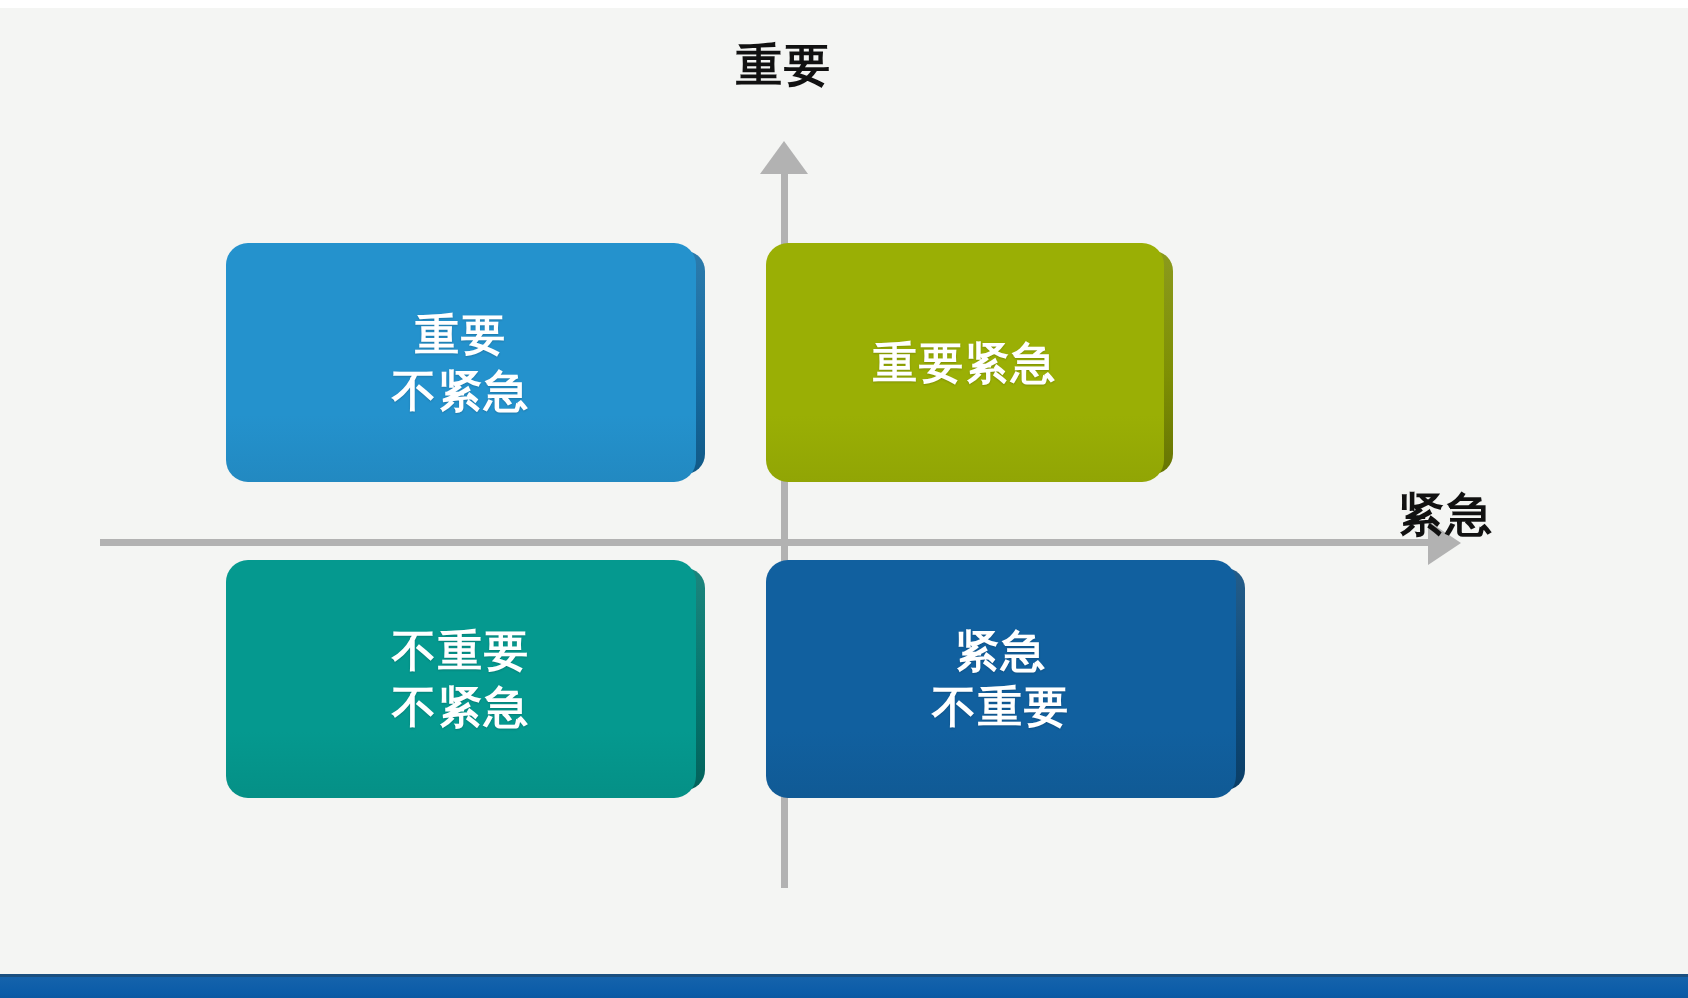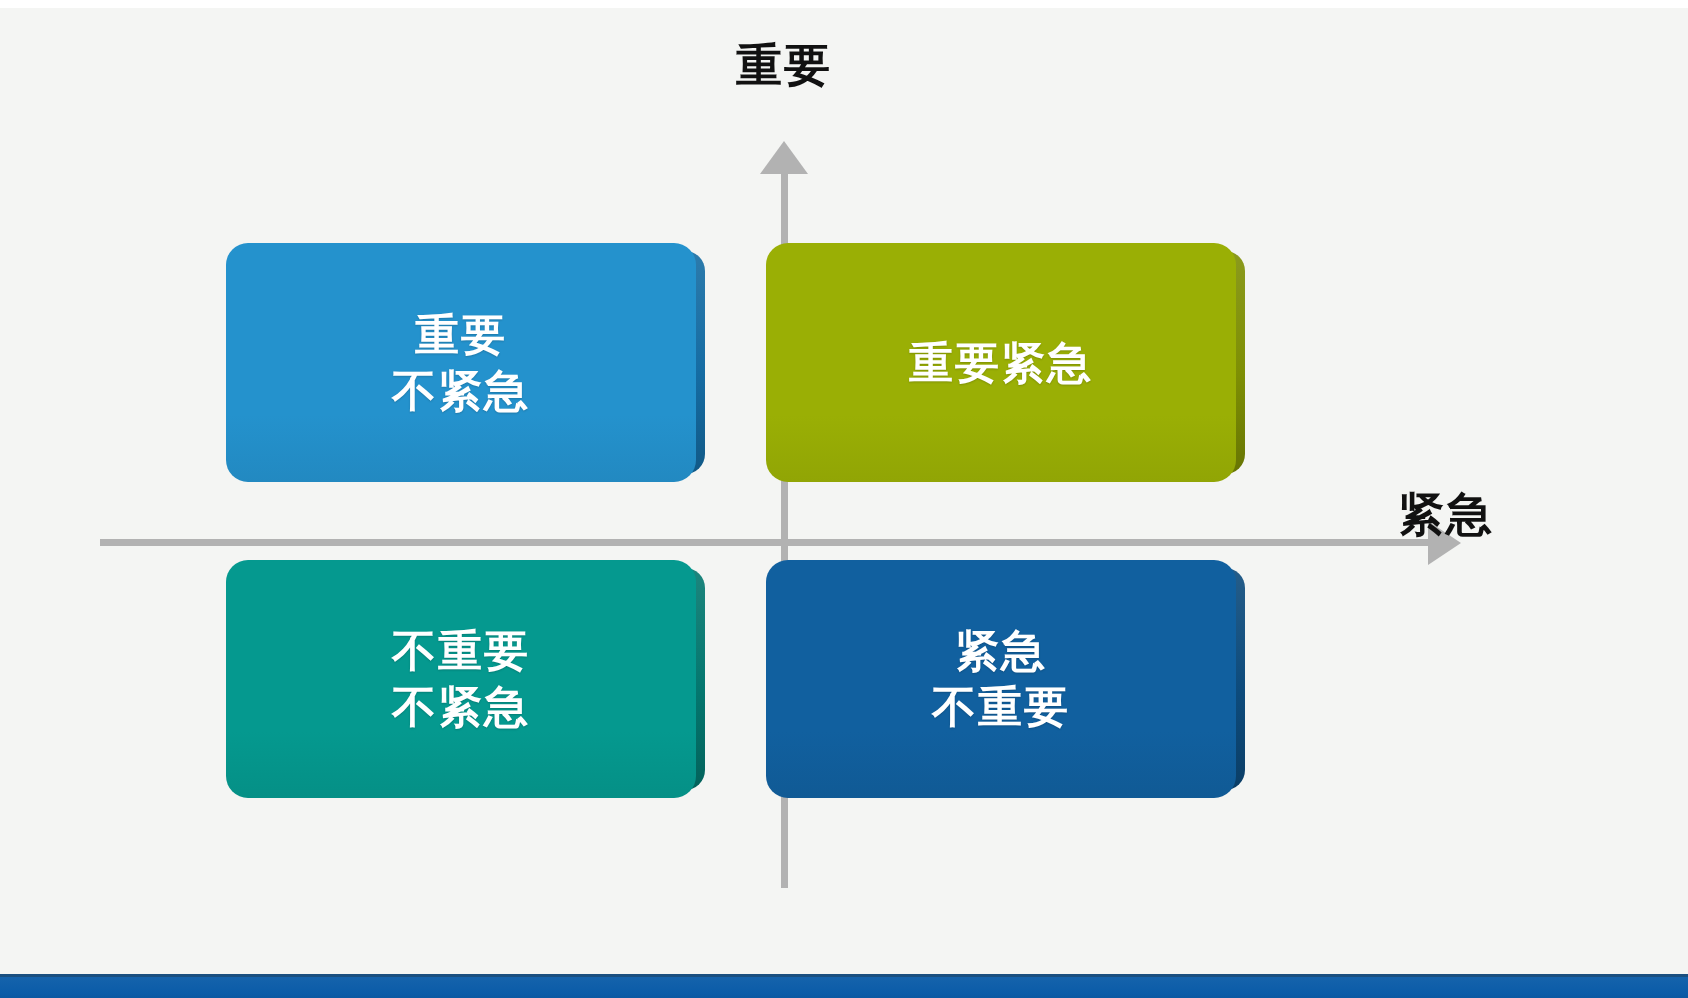--- a/index.html
+++ b/index.html
@@ -129,21 +129,21 @@
   #box-important-not-urgent {
     left: 226px;
     top: 235px;
     width: 470px;
     height: 239px;
   }
   
   #box-important-urgent {
     left: 766px;
     top: 235px;
-    width: 470px;
+    width: 398px;
     height: 239px;
   }
   
   #box-not-important-not-urgent {
     left: 226px;
     top: 552px;
     width: 470px;
     height: 238px;
   }
   

